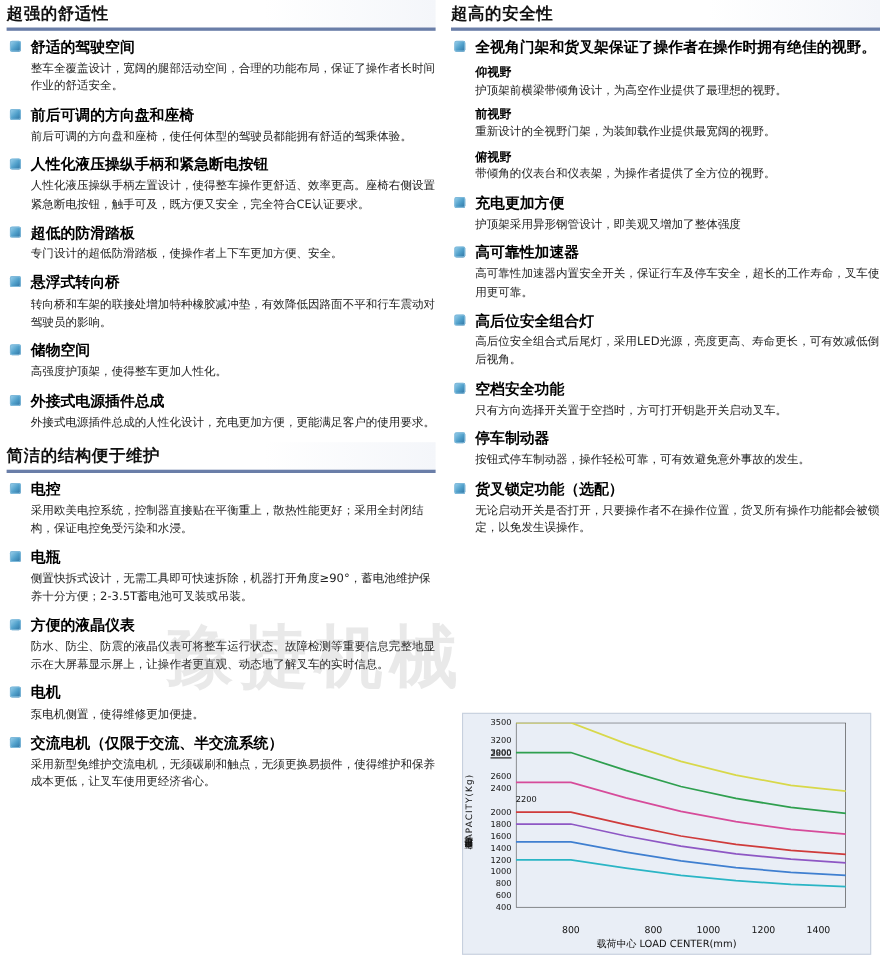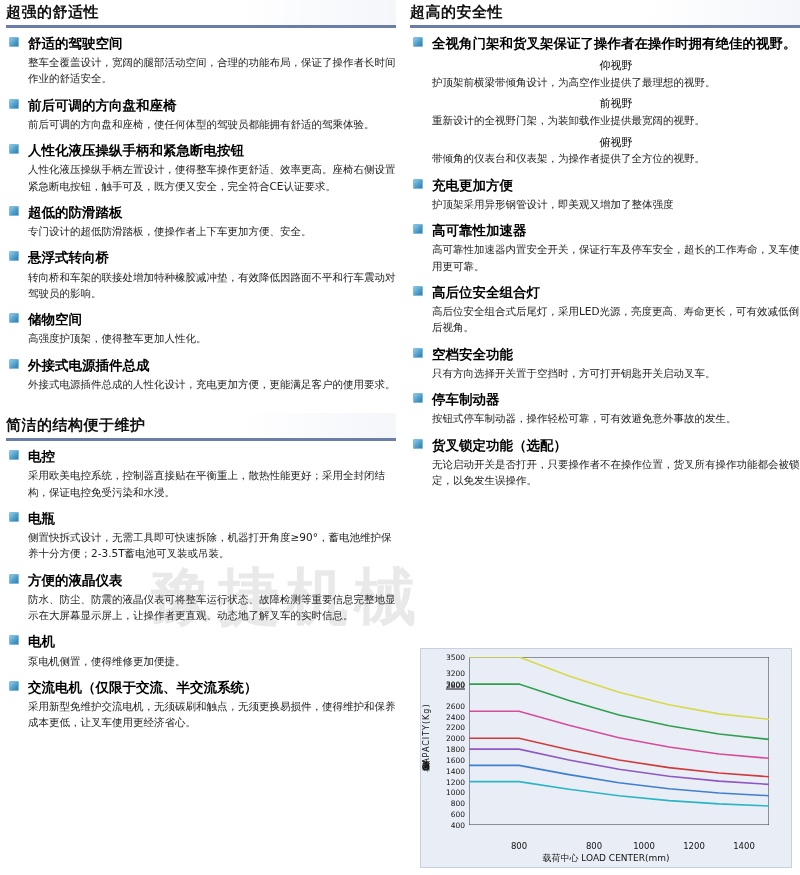--- a/index.html
+++ b/index.html
@@ -33,21 +33,21 @@
     font-size: 15px;
     font-weight: bold;
     color: #111;
     letter-spacing: 0.5px;
     padding: 3px 0 3px 0;
     margin: 0 0 6px 0;
     border-bottom: 3px solid #6a7ea8;
     background: linear-gradient(to right, #ffffff 0%, #ffffff 60%, #f4f6fa 100%);
   }
   .section-head.second {
-    margin-top: 21px;
+    margin-top: 10px;
   }
 
   .item {
     position: relative;
     padding-left: 22px;
     margin-bottom: 9px;
   }
   .bullet {
     position: absolute;
     left: 3px;
@@ -69,25 +69,24 @@
     font-size: 10.5px;
     line-height: 1.55;
     color: #222;
     margin: 0;
   }
   .sub-block {
     margin: 6px 0 6px 0;
   }
   .sub-title {
     font-size: 11px;
-    font-weight: normal;
+    font-weight: bold;
     line-height: 1.4;
     margin: 0 0 1px 0;
     color: #000;
-    text-align: center;
   }
   .sub-body {
     font-size: 10.5px;
     line-height: 1.5;
     color: #222;
     margin: 0 0 6px 0;
   }
 
   
   .watermark {
@@ -328,21 +327,21 @@
       <div id="ytick-host">
           <div class="ytick" style="top: 176px;">400</div>
           <div class="ytick" style="top: 165.161px;">600</div>
           <div class="ytick" style="top: 154.323px;">800</div>
           <div class="ytick" style="top: 143.484px;">1000</div>
           <div class="ytick" style="top: 132.645px;">1200</div>
           <div class="ytick" style="top: 121.806px;">1400</div>
           <div class="ytick" style="top: 110.968px;">1600</div>
           <div class="ytick" style="top: 100.129px;">1800</div>
           <div class="ytick" style="top: 89.2903px;">2000</div>
-          <div class="ytick" style="top: 78.4516px;">2200</div>
+          <div class="ytick" style="top: 78.4516px; margin-left: 23px;">2200</div>
           <div class="ytick" style="top: 67.6129px;">2400</div>
           <div class="ytick" style="top: 56.7742px;">2600</div>
           <div class="ytick" style="top: 36px; text-decoration: underline;">2800</div>
           <div class="ytick" style="top: 35px;">3000</div>
           <div class="ytick" style="top: 24.2581px;">3200</div>
           <div class="ytick" style="top: 8px;">3500</div>
         </div>
       <div id="xtick-host">
           <div class="xtick" style="left: 98px;">800</div>
           <div class="xtick" style="left: 173px;">800</div>

